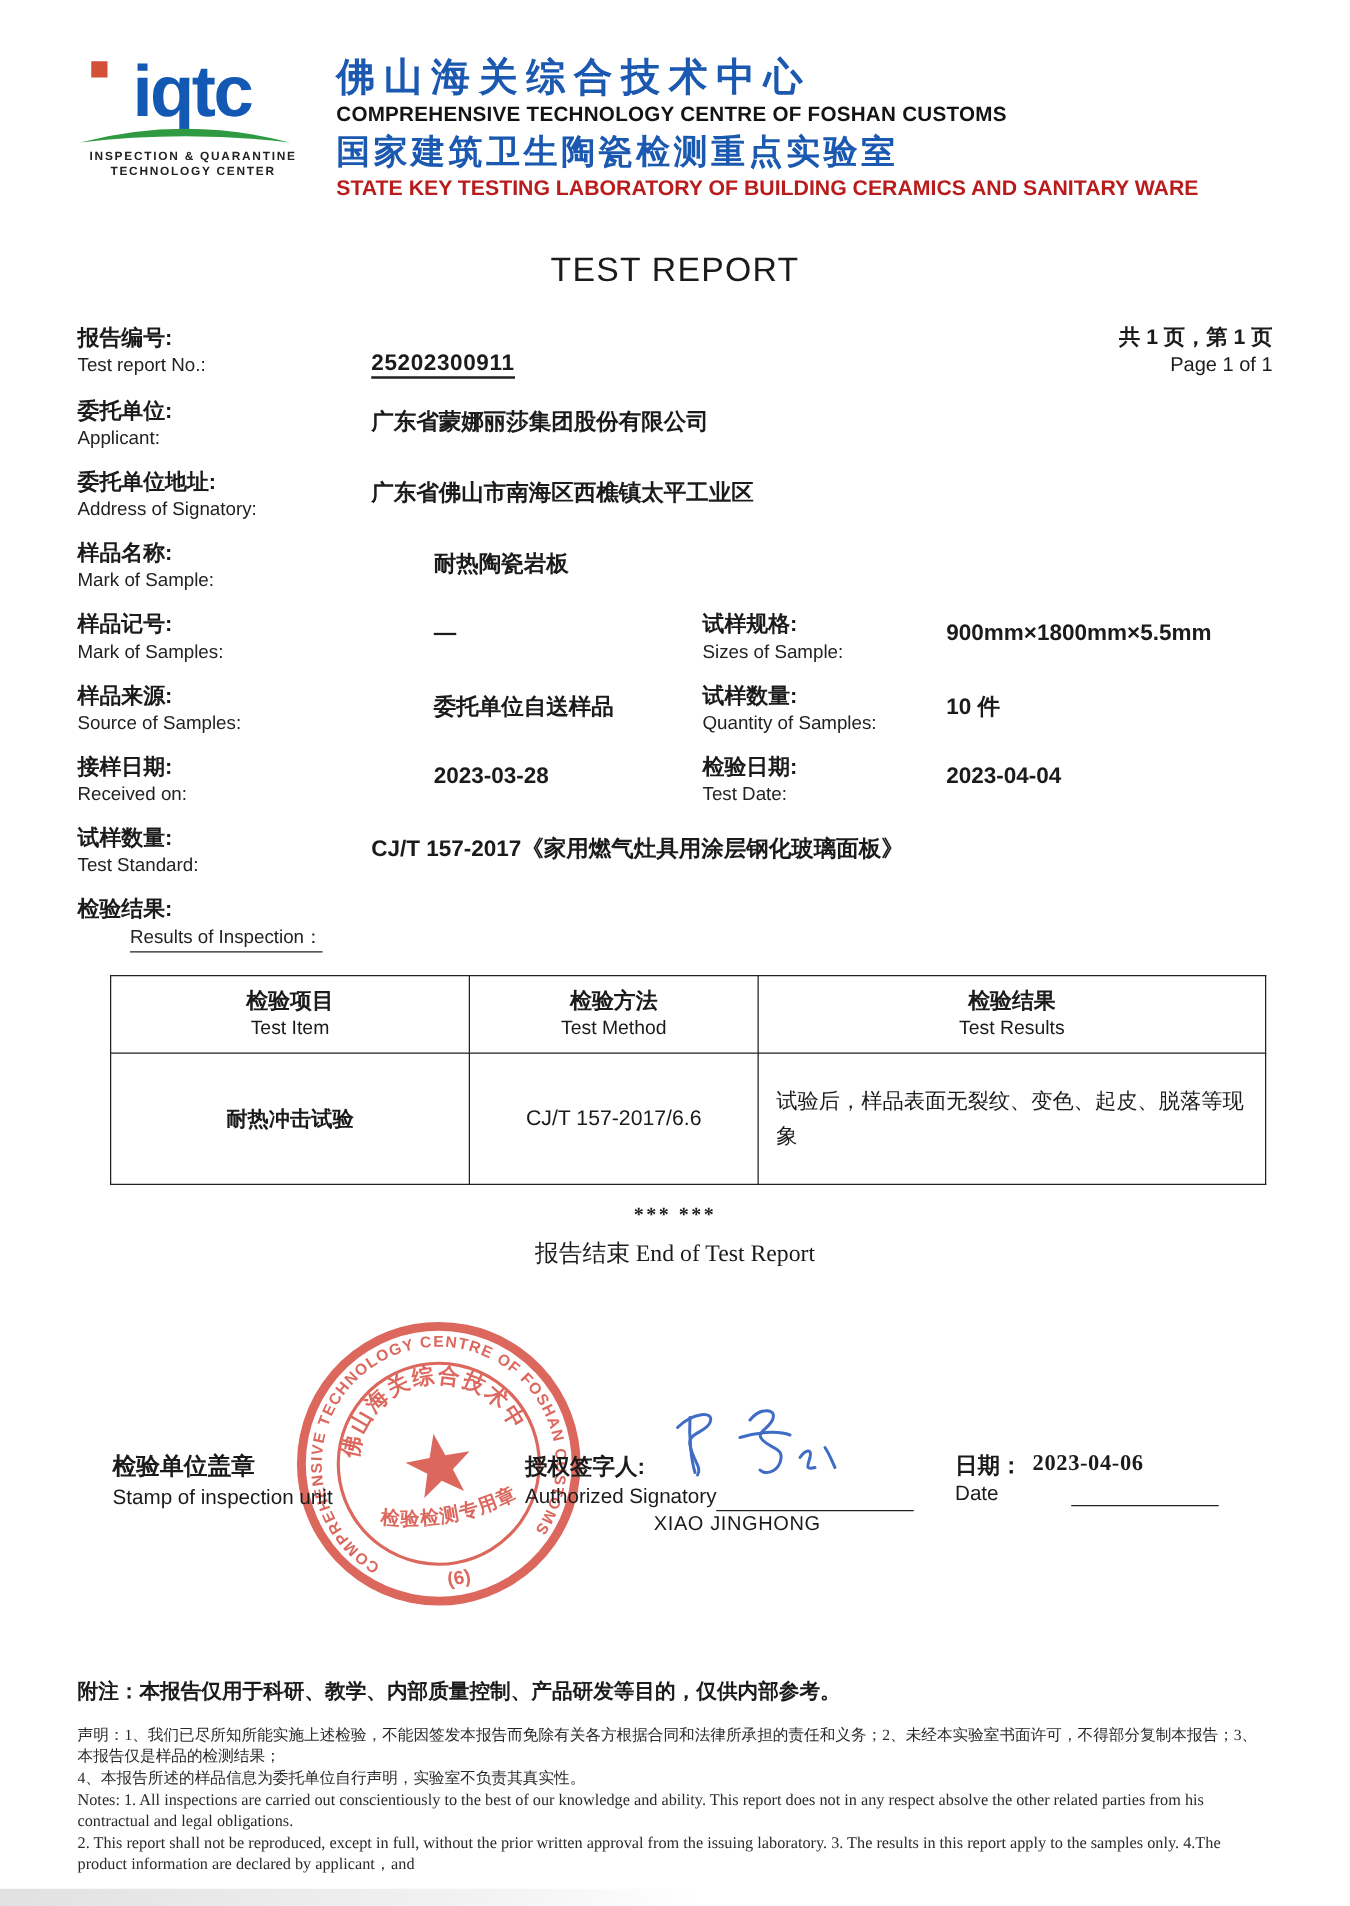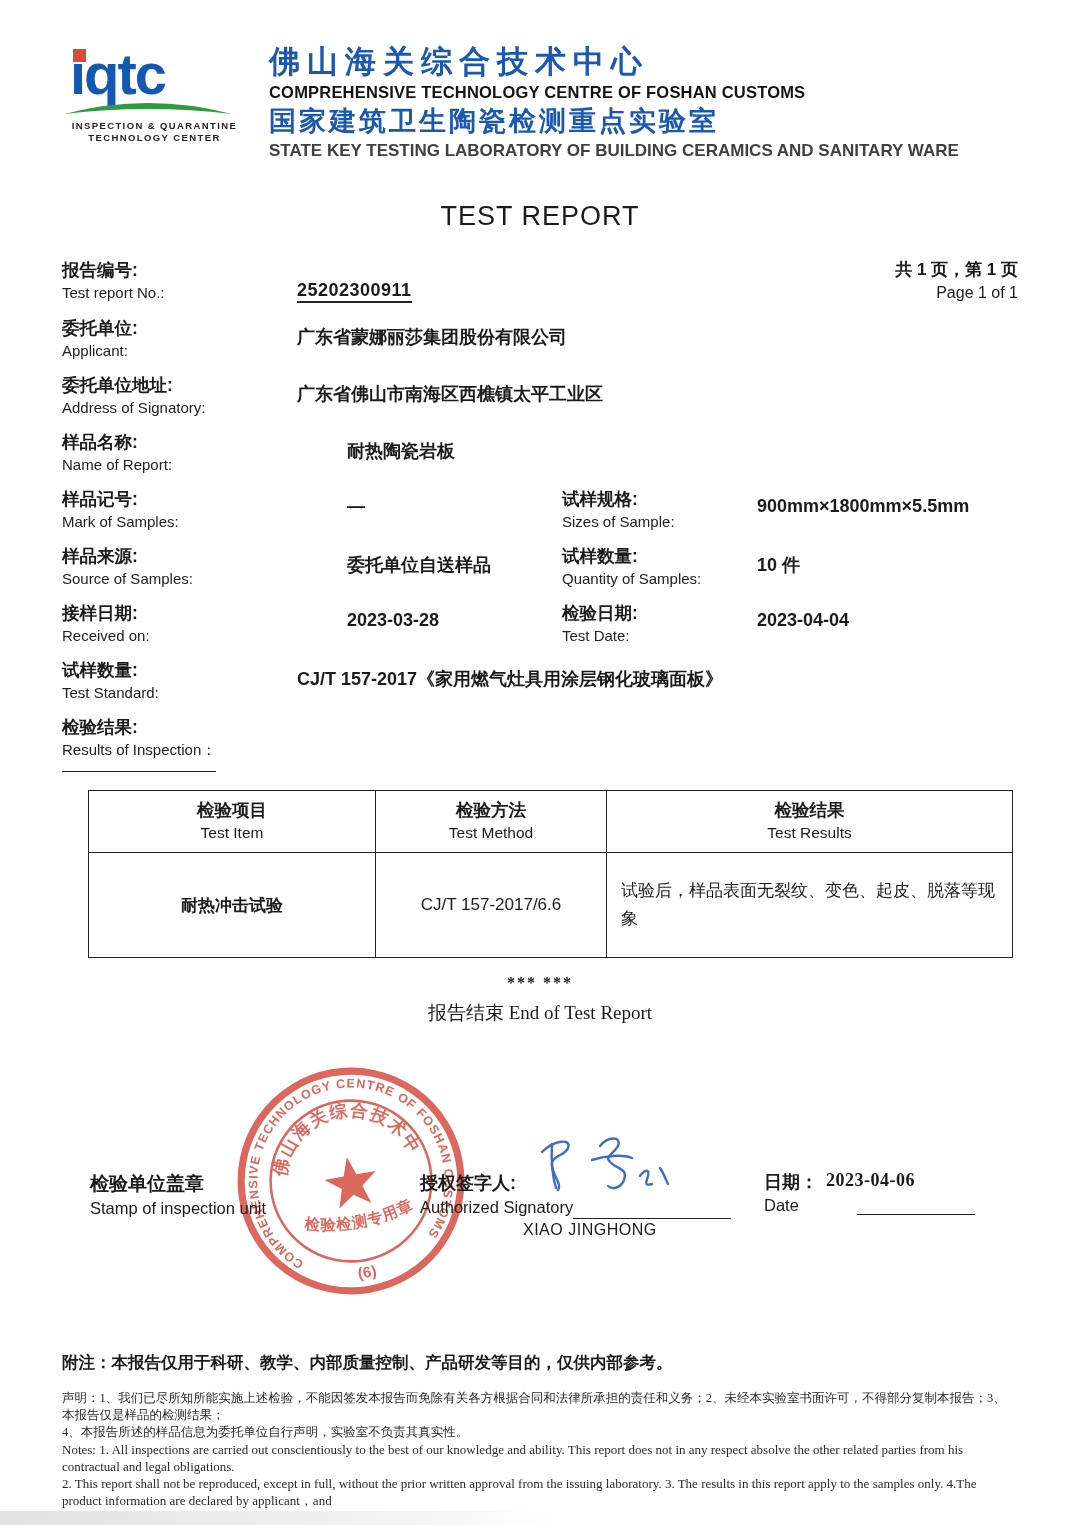--- a/index.html
+++ b/index.html
@@ -9,37 +9,37 @@
     background:#ffffff;
     font-family:"Liberation Sans",sans-serif;
     color:#1b1b1b;
     box-sizing:border-box;
     padding:42px 62px 0 62px;
     overflow:hidden;
   }
   
   .hdr{display:flex;align-items:flex-start;}
   .logo-wrap{width:185px;flex:0 0 185px;padding-top:4px;}
-  .logo-box{position:relative;width:175px;}
+  .logo-box{position:relative;width:175px;text-align:center;}
   .logo-text{
     font-family:"Liberation Sans",sans-serif;
     font-weight:bold;font-size:58px;line-height:56px;
     color:#1359b4;letter-spacing:-2px;padding-left:8px;
   }
   .logo-dot{position:absolute;left:11px;top:3px;width:13px;height:13px;background:#d44f38;}
   .logo-swoosh{display:block;margin-top:-10px;}
   .logo-tagline{
     margin-top:2px;text-align:center;
     font-size:9.5px;letter-spacing:1.4px;line-height:12px;color:#222;font-weight:bold;
   }
   .hdr-text{margin-left:22px;padding-top:2px;}
   .org-cn{color:#1b58b0;font-weight:bold;font-size:31px;letter-spacing:7px;line-height:36px;}
   .org-en{color:#141414;font-weight:bold;font-size:16.5px;letter-spacing:.2px;line-height:24px;}
   .lab-cn{color:#1b58b0;font-weight:bold;font-size:27px;letter-spacing:3px;line-height:34px;}
-  .lab-en{color:#404040;font-weight:bold;font-size:17px;line-height:25px;}
+  .lab-en{color:#b91c1c;font-weight:bold;font-size:17px;line-height:25px;}
   
   .title{margin-top:38px;text-align:center;}
   .title-cn{font-size:37px;font-weight:bold;letter-spacing:16px;}
   .title-en{font-size:27px;letter-spacing:1px;margin-top:4px;}
   
   .repno-row{display:flex;margin-top:26px;align-items:flex-start;}
   .lab .cn{font-weight:bold;font-size:17.5px;line-height:24px;display:block;}
   .lab .en{font-size:15px;line-height:21px;display:block;color:#222;}
   .repno-lab{width:130px;}
   .repno-val{font-weight:bold;font-size:18px;border-bottom:2px solid #222;margin-top:22px;letter-spacing:.5px;}
@@ -47,21 +47,21 @@
   .pageinfo .cn{font-size:17px;font-weight:bold;line-height:24px;display:block;}
   .pageinfo .en{font-size:16px;line-height:22px;display:block;}
   
   .frow{display:flex;margin-top:12px;}
   .lab{width:235px;flex:0 0 235px;}
   .val{font-size:18px;font-weight:bold;padding-top:9px;}
   .ind{padding-left:50px;}
   .half-left{width:500px;flex:0 0 500px;display:flex;}
   .half-right{flex:1;display:flex;}
   .lab2{width:195px;flex:0 0 195px;}
-  .res-lab .en{border-bottom:1.5px solid #222;display:inline-block;padding-bottom:11px;}
+  .res-lab .en{border-bottom:1.5px solid #222;display:inline-block;padding-bottom:1px;margin-left:42px;}
   
   .tbl{border-collapse:collapse;margin:18px 0 0 26px;width:924px;table-layout:fixed;}
   .tbl th,.tbl td{border:1.6px solid #222;}
   .tbl th{padding:7px 4px 9px 4px;font-weight:normal;}
   .tbl .h-cn{display:block;font-size:17.5px;font-weight:bold;line-height:24px;}
   .tbl .h-en{display:block;font-size:15.5px;line-height:21px;}
   .tbl td{height:88px;font-size:17px;}
   .td-item{text-align:center;font-weight:bold;font-size:17.5px;}
   .td-method{text-align:center;}
   .td-result{text-align:left;padding:8px 14px;line-height:1.65;}
@@ -151,21 +151,21 @@
     <div class="lab">
       <span class="cn">委托单位地址:</span>
       <span class="en">Address of Signatory:</span>
     </div>
     <div class="val">广东省佛山市南海区西樵镇太平工业区</div>
   </div>
 
   <div class="frow">
     <div class="lab">
       <span class="cn">样品名称:</span>
-      <span class="en">Name of Report:</span>
+      <span class="en">Mark of Sample:</span>
     </div>
     <div class="val ind">耐热陶瓷岩板</div>
   </div>
 
   <div class="frow">
     <div class="half-left">
       <div class="lab">
         <span class="cn">样品记号:</span>
         <span class="en">Mark of Samples:</span>
       </div>

